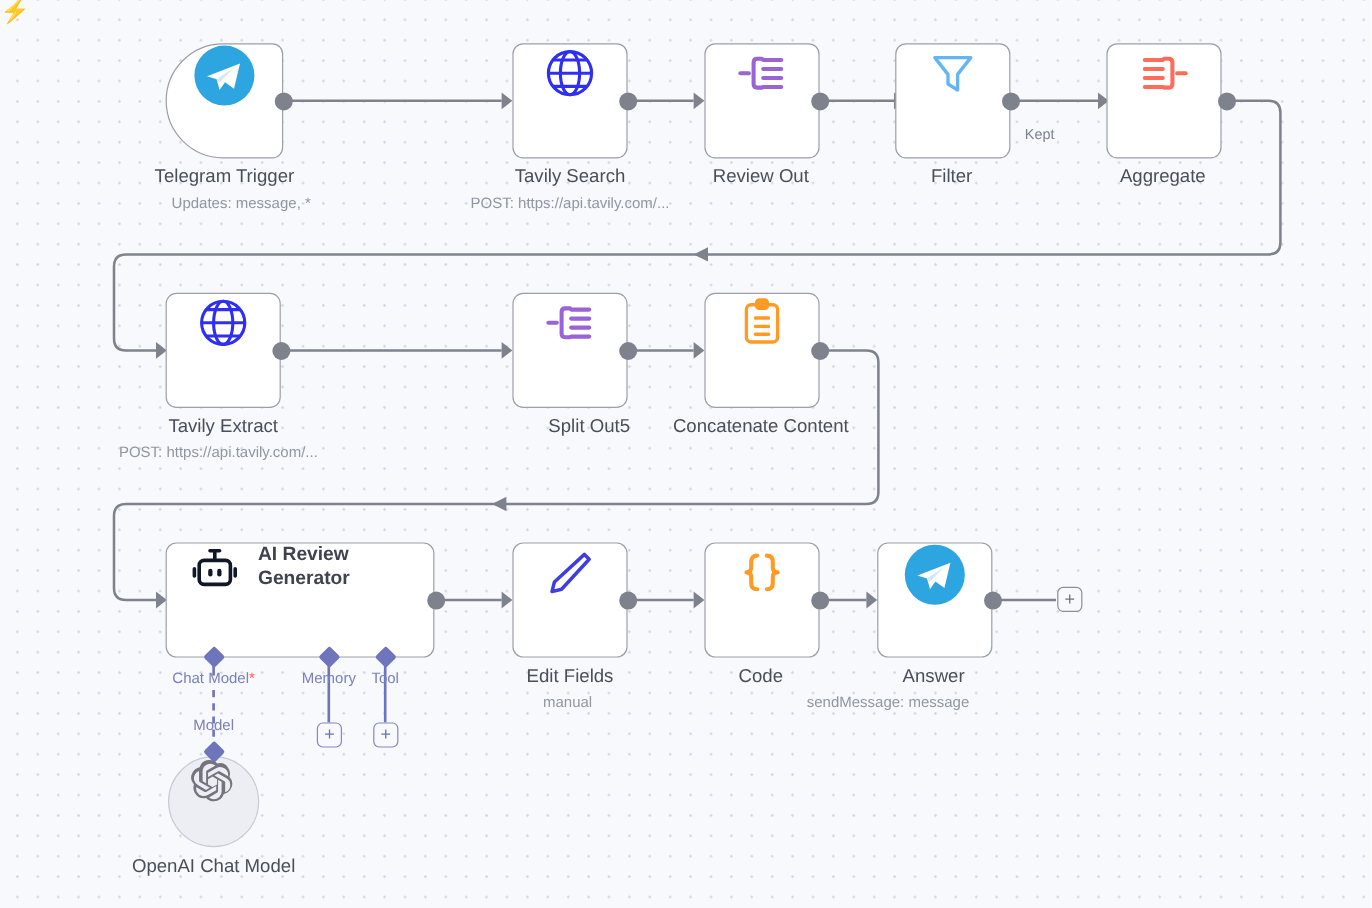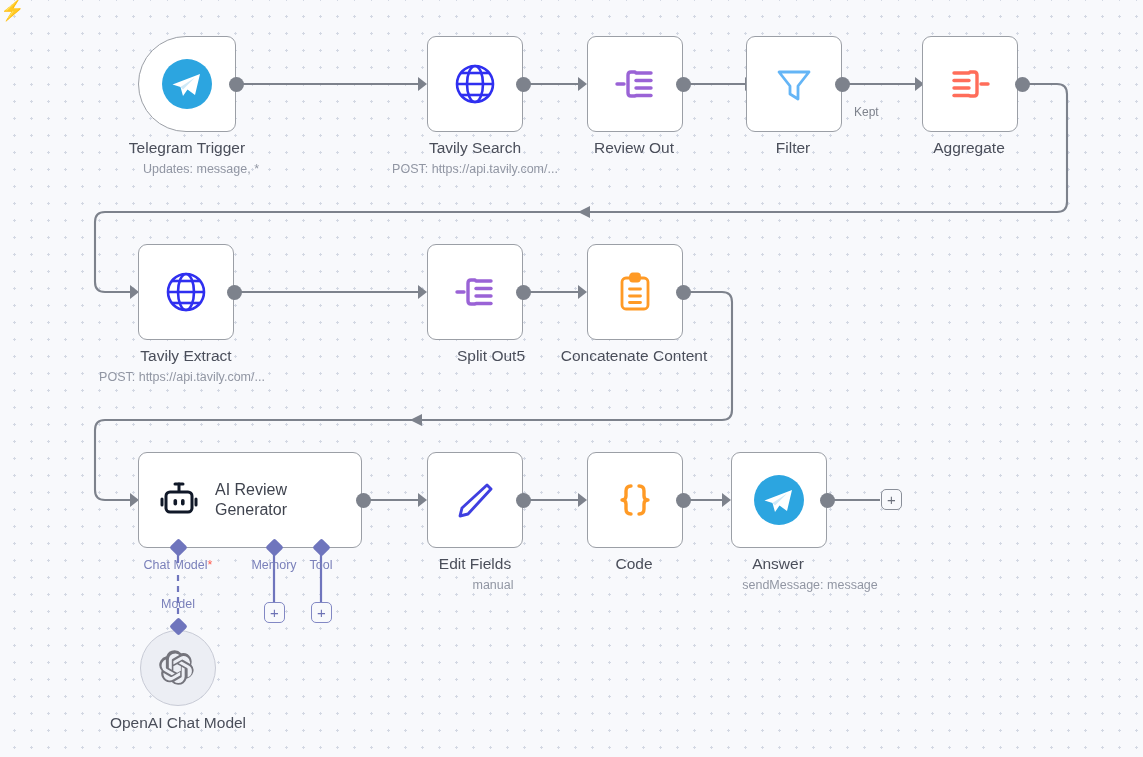--- a/index.html
+++ b/index.html
@@ -18,22 +18,22 @@
   }
   #wires { position: absolute; inset: 0; width: 1143px; height: 757px; pointer-events: none; }
 
   
   .node {
     position: absolute;
     background: #fff;
     border: 1.6px solid #9b9fa6;
     border-radius: 9px;
     display: flex;
-    align-items: center;
     justify-content: center;
+    font-weight: bold;
   }
   .node.trigger {
     border-top-left-radius: 48px;
     border-bottom-left-radius: 48px;
   }
   .node.wide { justify-content: flex-start; padding-left: 18px; gap: 14px; }
   .node.circle {
     border-radius: 50%;
     background: #eceef4;
     border: 1.5px solid #c8cbd6;
@@ -350,21 +350,21 @@
       <span class="tri"></span>
       <span class="bar"></span>
     </div>
   <div class="node" style="left:427px; top:452px; width:96px; height:96px;">
     <svg class="icon" width="48" height="48" viewBox="0 0 48 48">
       <path d="M36 9 L40 13 L17 38 L9 40 L11 32 Z" fill="none" stroke="#3f3fe0" stroke-width="2.9" stroke-linejoin="round"></path>
     </svg>
   </div>
   <div class="out-dot" style="left:516px; top:493px;"></div>
   <div class="node-title" style="left:475px; top:555px;">Edit Fields</div>
-  <div class="node-sub" style="left:493px; top:578px;text-align:right;">manual</div>
+  <div class="node-sub" style="left:473px; top:578px;text-align:right;">manual</div>
 
   <div class="in-port" style="left:578px; top:491px;">
       <span class="tri"></span>
       <span class="bar"></span>
     </div>
   <div class="node" style="left:587px; top:452px; width:96px; height:96px;">
     <svg class="icon" width="48" height="48" viewBox="0 0 48 48">
       <g fill="none" stroke="#ff9a25" stroke-width="3.4" stroke-linecap="round" stroke-linejoin="round">
         <path d="M20 10 Q15 10 15 15 V20 Q15 24 11 24 Q15 24 15 28 V33 Q15 38 20 38"></path>
         <path d="M28 10 Q33 10 33 15 V20 Q33 24 37 24 Q33 24 33 28 V33 Q33 38 28 38"></path>
@@ -380,17 +380,17 @@
     </div>
   <div class="node" style="left:731px; top:452px; width:96px; height:96px;">
     <svg class="icon" width="52" height="52" viewBox="0 0 52 52">
       <circle cx="26" cy="26" r="25" fill="#2ca5e0"></circle>
       <path d="M39 16 L11.5 26.5 L19.5 29 L22 38 L26.5 31.5 L34 37 Z" fill="#fff"></path>
       <path d="M19.5 29 L34 19.5 L22 31.5 Z" fill="#cfe9f7"></path>
     </svg>
   </div>
   <div class="out-dot" style="left:820px; top:493px;"></div>
   <div class="node-title" style="left:778px; top:555px;">Answer</div>
-  <div class="node-sub" style="left:810px; top:578px;">sendMessage: message</div>
+  <div class="node-sub" style="left:740px; top:578px;">sendMessage: message</div>
 
   <div class="plus-box" style="left:881px; top:489px;">+</div>
 
 </div>
 
 </body></html>

